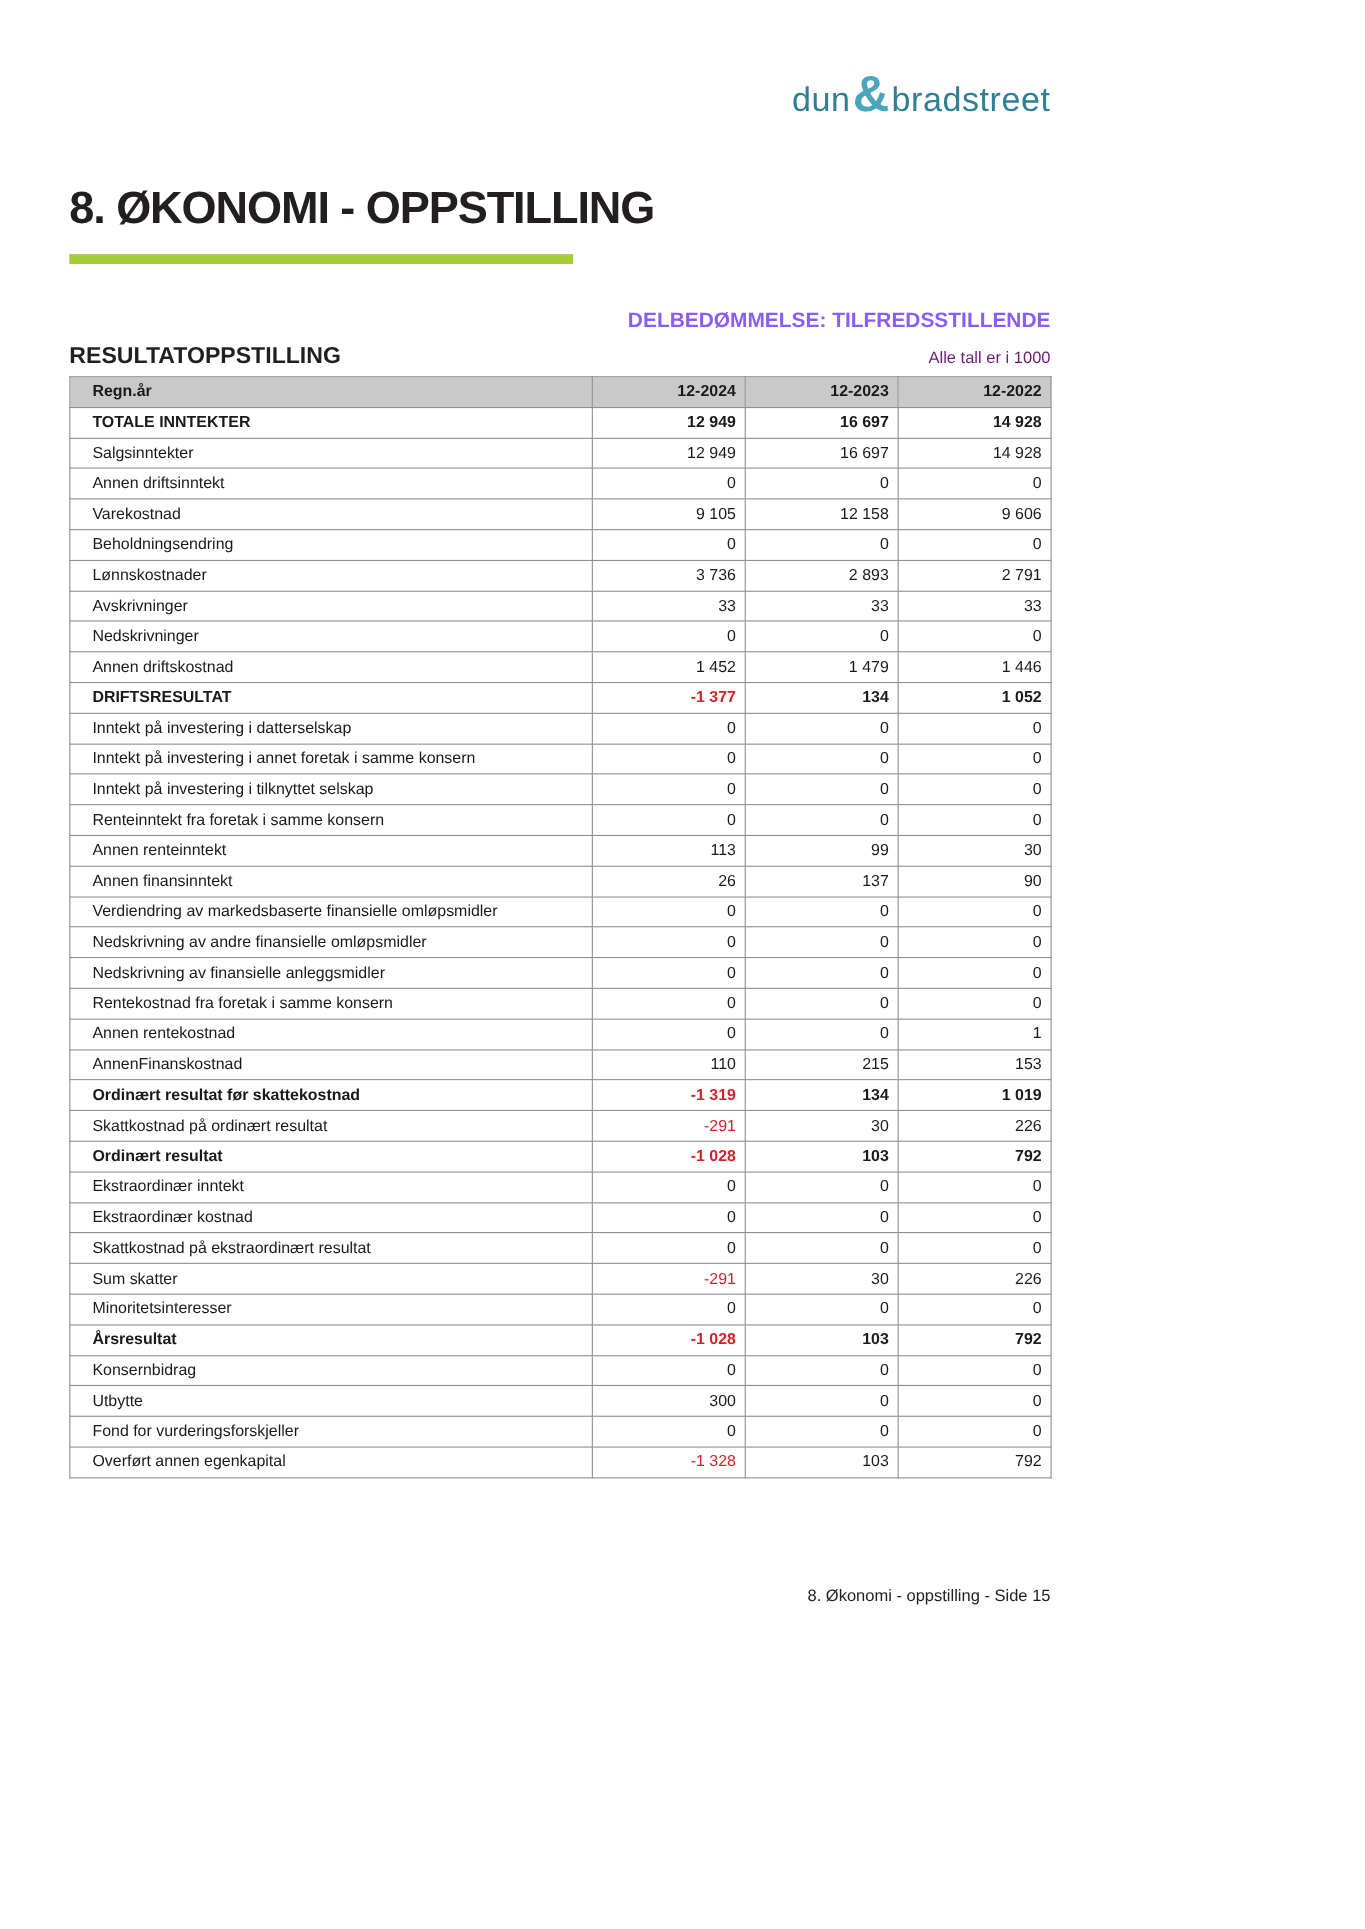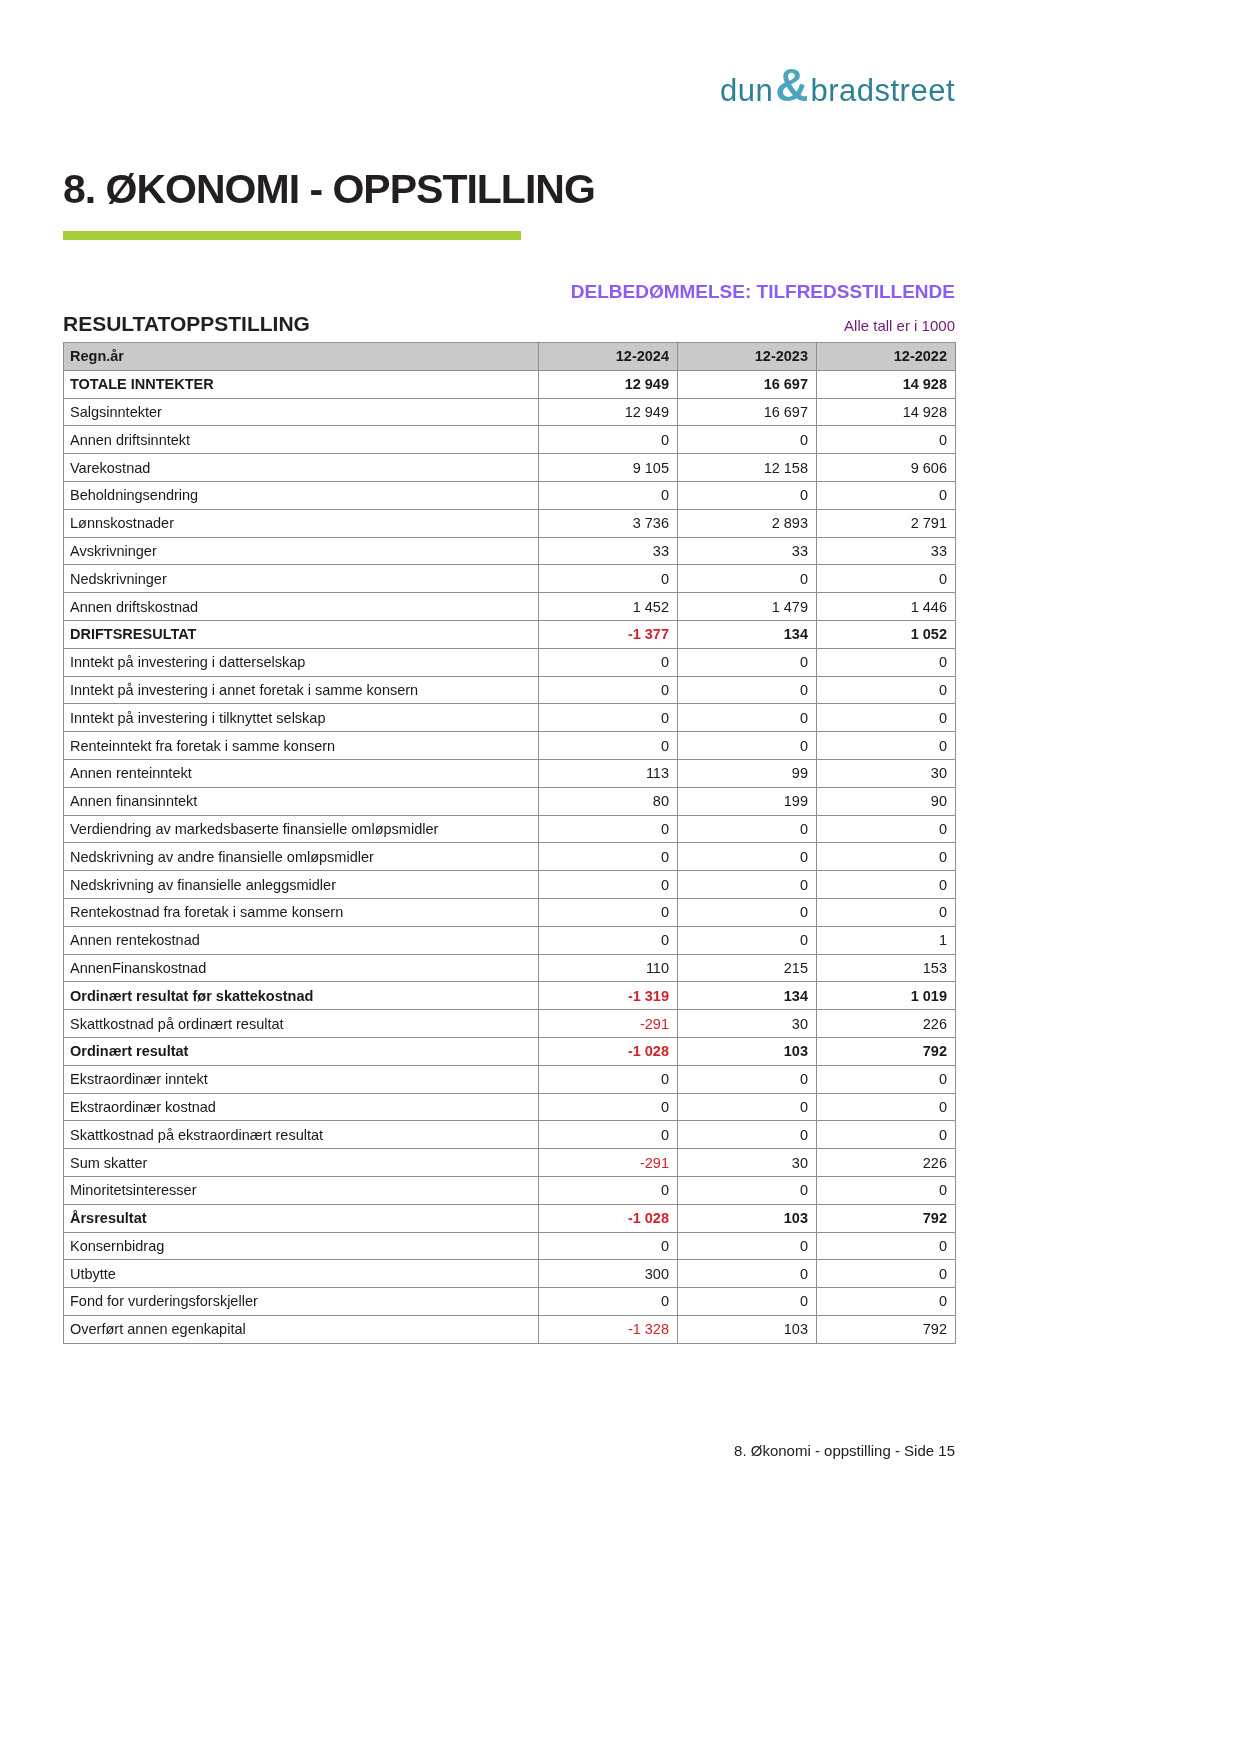--- a/index.html
+++ b/index.html
@@ -47,21 +47,21 @@
     border-collapse:collapse; width:892px; table-layout:fixed;
     font-size:14.5px; color:#1a1a1a;
   }
   th, td {
     border:1px solid #8f8f8f; height:27.8px;
     padding:0 8px; vertical-align:middle;
     overflow:hidden; white-space:nowrap;
   }
   thead th { background:#c9c9c9; font-weight:bold; text-align:right; }
   thead th.label-cell { text-align:left; }
-  .label-cell { text-align:left; padding-left:6px; }
+  .label-cell { text-align:left; padding-left:20px; }
   .value-cell { text-align:right; }
   tr.bold td { font-weight:bold; }
   td.neg { color:#d2232a; }
 
   
   .footer {
     position:absolute; top:1442px; left:63px; width:892px;
     text-align:right; font-size:15px; color:#222222;
   }
 </style>
@@ -188,22 +188,22 @@
             <td class="value-cell">0</td>
           </tr>
           <tr>
             <td class="label-cell">Annen renteinntekt</td>
             <td class="value-cell">113</td>
             <td class="value-cell">99</td>
             <td class="value-cell">30</td>
           </tr>
           <tr>
             <td class="label-cell">Annen finansinntekt</td>
-            <td class="value-cell">80</td>
-            <td class="value-cell">199</td>
+            <td class="value-cell">26</td>
+            <td class="value-cell">137</td>
             <td class="value-cell">90</td>
           </tr>
           <tr>
             <td class="label-cell">Verdiendring av markedsbaserte finansielle omløpsmidler</td>
             <td class="value-cell">0</td>
             <td class="value-cell">0</td>
             <td class="value-cell">0</td>
           </tr>
           <tr>
             <td class="label-cell">Nedskrivning av andre finansielle omløpsmidler</td>

